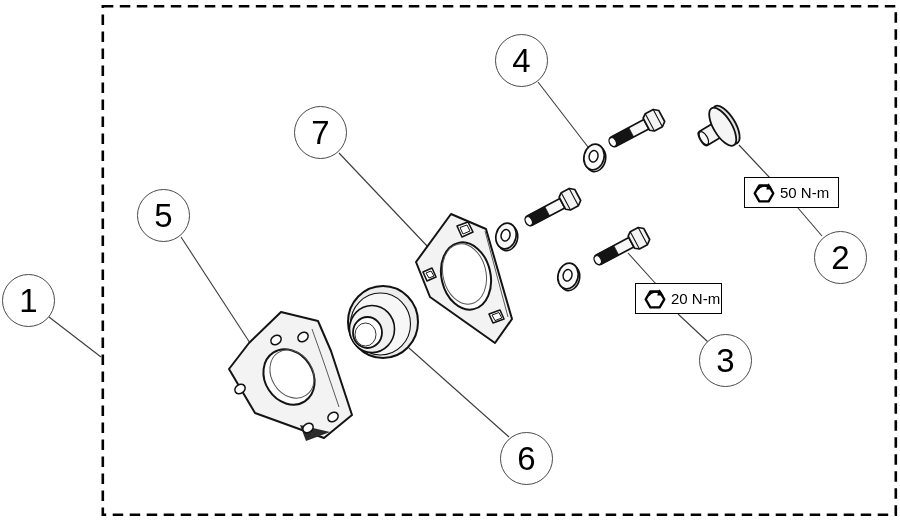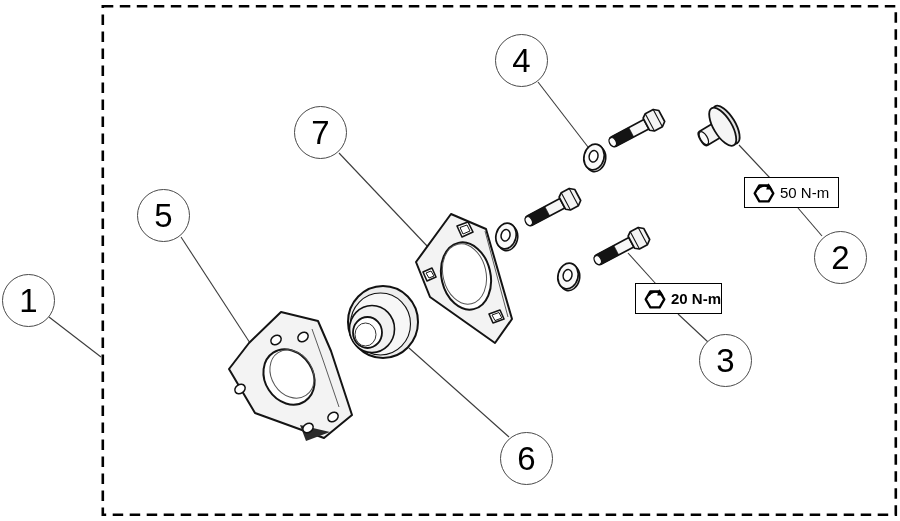--- a/index.html
+++ b/index.html
@@ -133,21 +133,21 @@
 
   <div class="torque-label" style="left:744px;top:177px;width:95px;">
     <svg width="24" height="24" viewBox="0 0 24 24">
       <path d="M 1.7,12.4 L 6.35,4.35 L 15.65,4.35 L 20.3,12.4 L 15.65,20.45 L 6.35,20.45 Z" fill="#fff" stroke="#000" stroke-width="2.3" stroke-linejoin="round"></path>
       <path d="M 4.8,8.6 A 7.6,7.6 0 0 1 15.6,6.4" fill="none" stroke="#000" stroke-width="1.7"></path>
       <path d="M 15.2,2.2 L 19.6,8.4 L 13.2,8.6 Z" fill="#000"></path>
     </svg>
     <span>50 N-m</span>
   </div>
 
-  <div class="torque-label" style="left:635px;top:283px;width:87px;font-weight:bold;">
+  <div class="torque-label" style="left:635px;top:283px;width:87px;">
     <svg width="24" height="24" viewBox="0 0 24 24">
       <path d="M 1.7,12.4 L 6.35,4.35 L 15.65,4.35 L 20.3,12.4 L 15.65,20.45 L 6.35,20.45 Z" fill="#fff" stroke="#000" stroke-width="2.3" stroke-linejoin="round"></path>
       <path d="M 4.8,8.6 A 7.6,7.6 0 0 1 15.6,6.4" fill="none" stroke="#000" stroke-width="1.7"></path>
       <path d="M 15.2,2.2 L 19.6,8.4 L 13.2,8.6 Z" fill="#000"></path>
     </svg>
     <span>20 N-m</span>
   </div>
 
 </div>
 

